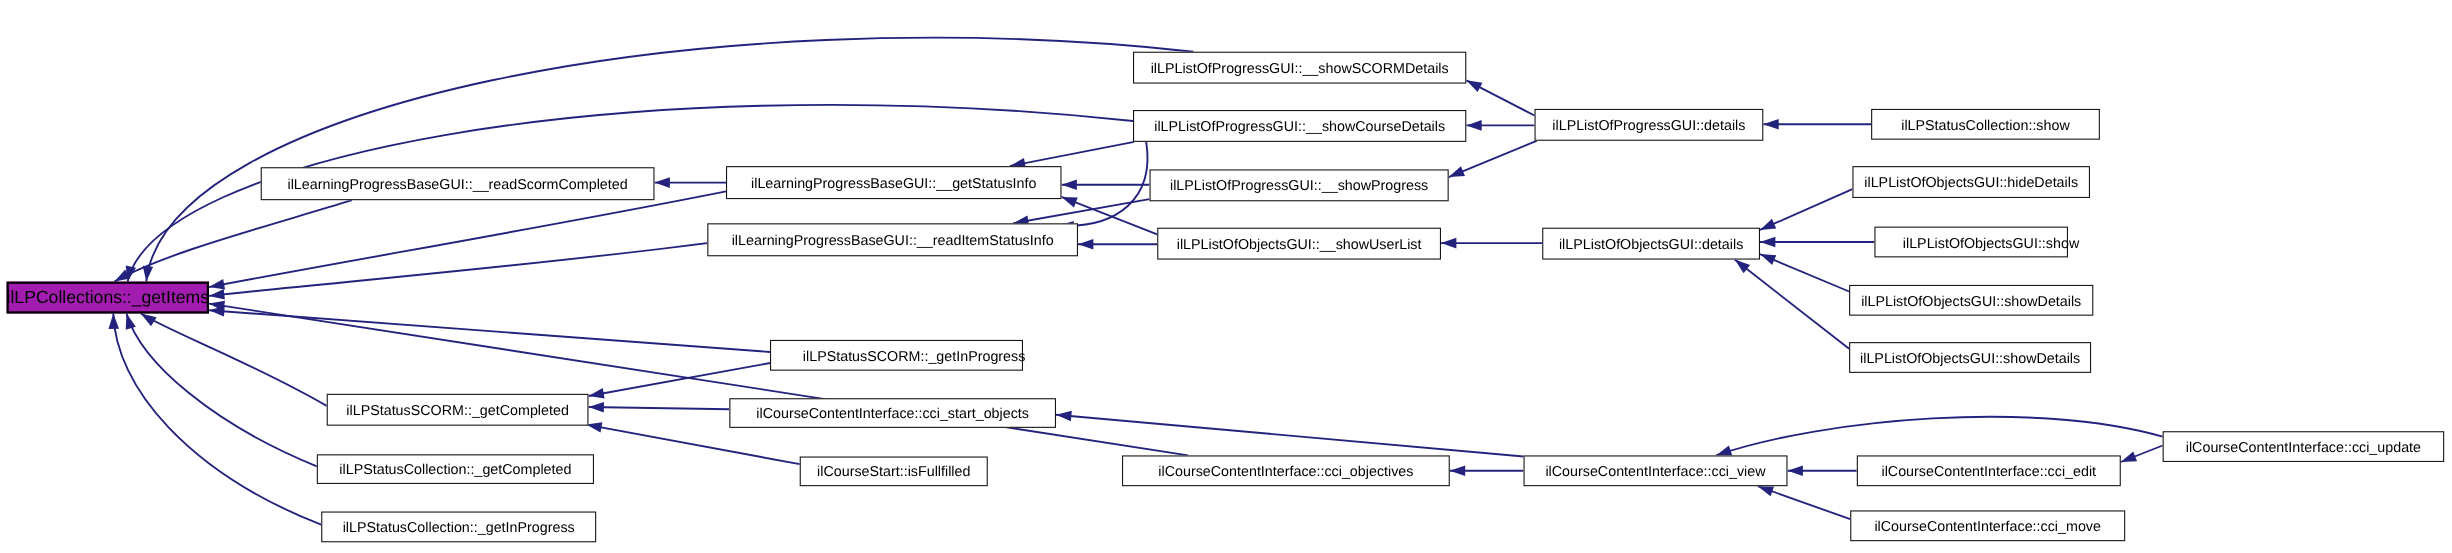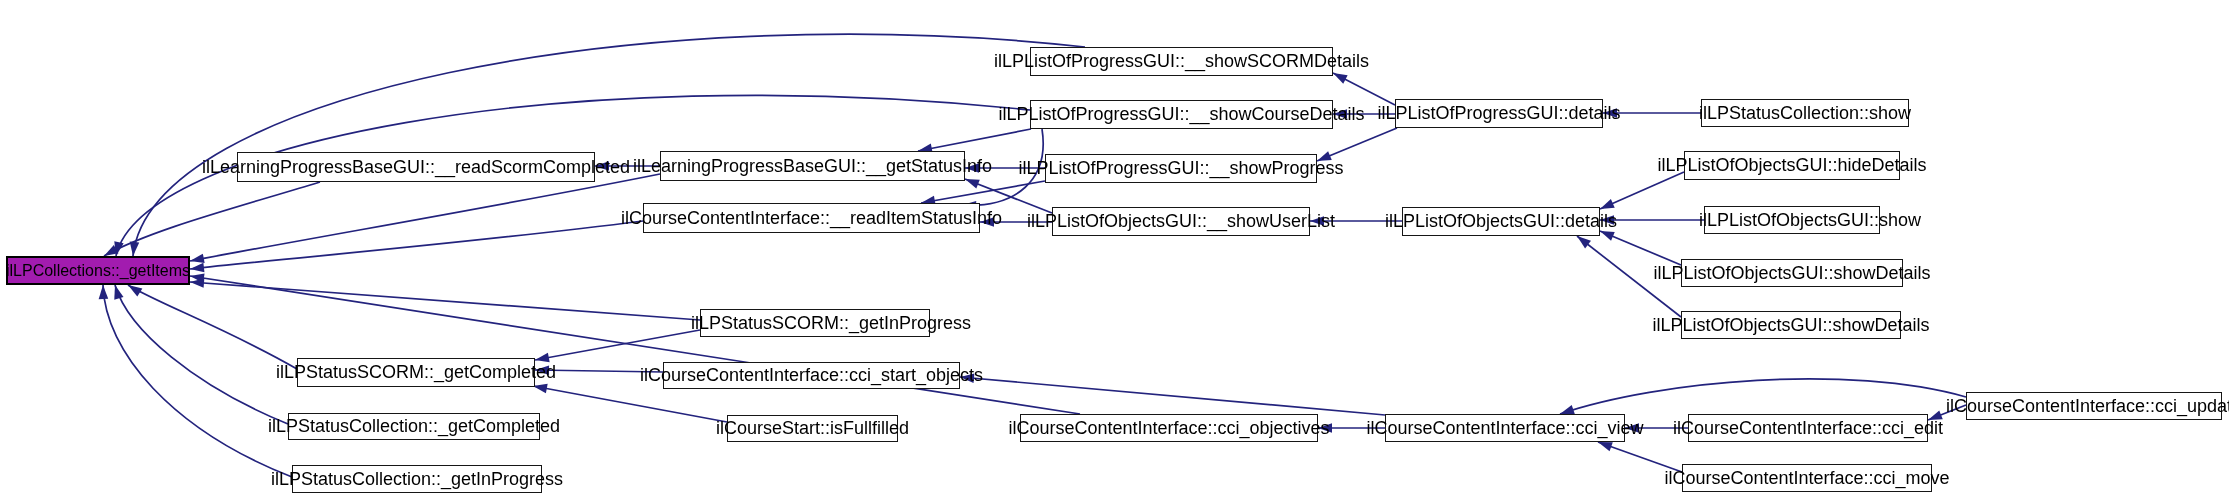--- a/index.html
+++ b/index.html
@@ -14,21 +14,21 @@
   #edges-layer{position:absolute;left:0;top:0;width:2229px;height:503px;}
   .node{
     position:absolute;
     box-sizing:border-box;
     display:flex;
     align-items:center;
     justify-content:center;
     background:#ffffff;
     border:1.5px solid #161616;
     color:#000000;
-    font-size:18px;
+    font-size:13px;
     white-space:nowrap;
     cursor:pointer;
     z-index:2;
   }
   .node.hl{
     background:#a21caf;
     border:2.5px solid #000000;
     font-size:16px;
   }
 </style>
@@ -104,21 +104,21 @@
       <path d="M297,369 C230,330 155,302 128,285" fill="none" stroke="#23237d" stroke-width="1.7"></path>
       <polygon points="128,285 142.40476345575,288.39746814317516 137.28975606676303,296.5213034080367" fill="#23237d"></polygon>
       <path d="M288,424 C195,386 128,330 115,285" fill="none" stroke="#23237d" stroke-width="1.7"></path>
       <polygon points="115,285 123.49698321712833,297.1178082262363 114.27412706185336,299.7821888933157" fill="#23237d"></polygon>
       <path d="M292,477 C172,430 105,352 103,285" fill="none" stroke="#23237d" stroke-width="1.7"></path>
       <polygon points="103,285 108.2155872462,298.8505469089591 98.61986151177253,299.1369864831211" fill="#23237d"></polygon>
     </svg>
 <div class="node hl" style="left: 6px; top: 256px; width: 184px; height: 29px;">ilLPCollections::_getItems</div>
     <div class="node" style="left: 237px; top: 152px; width: 358px; height: 30px;">ilLearningProgressBaseGUI::__readScormCompleted</div>
     <div class="node" style="left: 660px; top: 151px; width: 305px; height: 30px;">ilLearningProgressBaseGUI::__getStatusInfo</div>
-    <div class="node" style="left: 643px; top: 203px; width: 337px; height: 30px;">ilCourseContentInterface::__readItemStatusInfo</div>
+    <div class="node" style="left: 643px; top: 203px; width: 337px; height: 30px;">ilLearningProgressBaseGUI::__readItemStatusInfo</div>
     <div class="node" style="left: 1030px; top: 47px; width: 303px; height: 29px;">ilLPListOfProgressGUI::__showSCORMDetails</div>
     <div class="node" style="left: 1030px; top: 100px; width: 303px; height: 29px;">ilLPListOfProgressGUI::__showCourseDetails</div>
     <div class="node" style="left: 1045px; top: 154px; width: 272px; height: 29px;">ilLPListOfProgressGUI::__showProgress</div>
     <div class="node" style="left: 1052px; top: 207px; width: 258px; height: 29px;">ilLPListOfObjectsGUI::__showUserList</div>
     <div class="node" style="left: 1395px; top: 99px; width: 208px; height: 29px;">ilLPListOfProgressGUI::details</div>
     <div class="node" style="left: 1701px; top: 99px; width: 208px; height: 28px;">ilLPStatusCollection::show</div>
     <div class="node" style="left: 1402px; top: 207px; width: 198px; height: 29px;">ilLPListOfObjectsGUI::details</div>
     <div class="node" style="left: 1684px; top: 151px; width: 216px; height: 29px;">ilLPListOfObjectsGUI::hideDetails</div>
     <div class="node" style="left: 1704px; top: 206px; width: 176px; height: 28px; padding-left: 36px;">ilLPListOfObjectsGUI::show</div>
     <div class="node" style="left: 1681px; top: 259px; width: 222px; height: 28px;">ilLPListOfObjectsGUI::showDetails</div>

